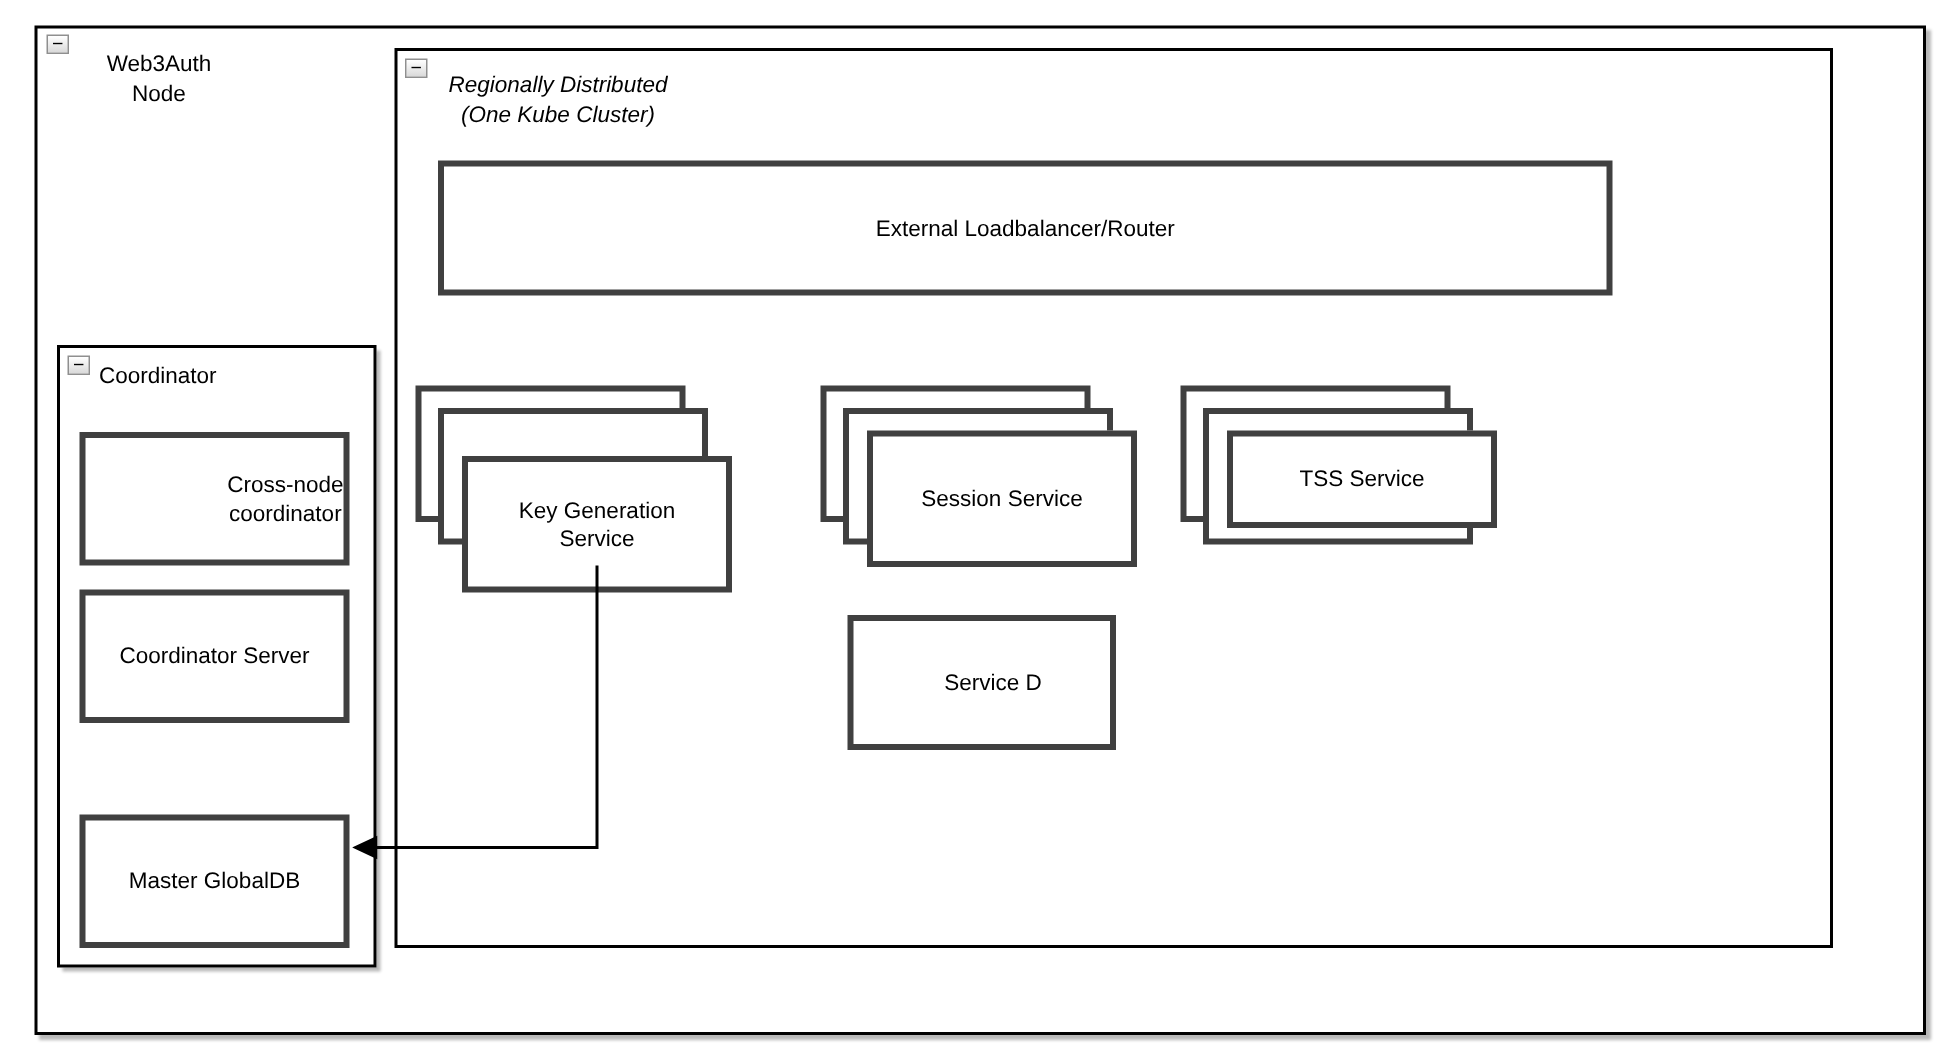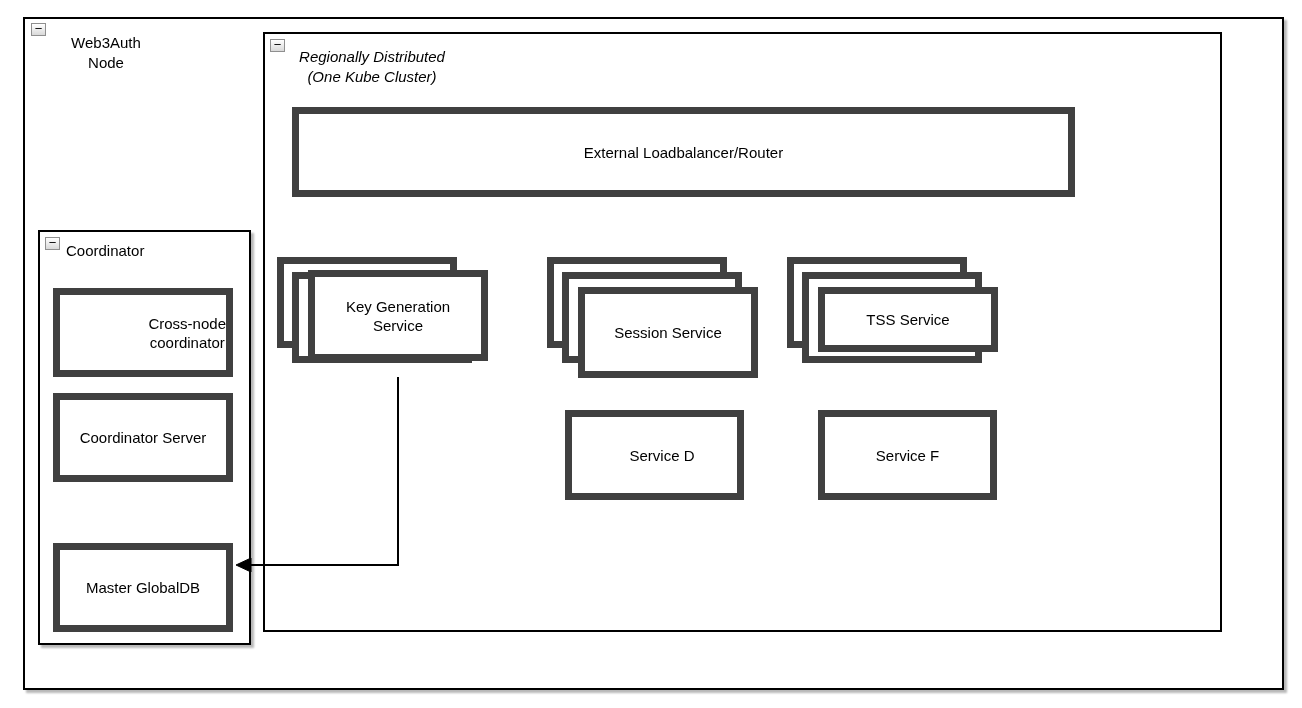--- a/index.html
+++ b/index.html
@@ -16,21 +16,21 @@
     box-sizing:border-box;
     border:2px solid #000;
     background:#ffffff;
   }
   .shadowed{
     box-shadow:3px 3px 2px rgba(0,0,0,0.28);
   }
   .box{
     position:absolute;
     box-sizing:border-box;
-    border:7px solid #404040;
+    border:4px solid #404040;
     background:#ffffff;
     display:flex;
     align-items:center;
     justify-content:center;
     text-align:center;
     font-size:15px;
     line-height:19px;
   }
   .lbl{white-space:pre-line;}
   .group-label{
@@ -73,42 +73,39 @@
   <span class="minus-icon" style="left:270px;top:39px;">−</span>
   <div class="group-label" style="left:290px;top:47px;width:164px;font-style:italic;">Regionally Distributed
 (One Kube Cluster)</div>
 
   <div class="box" style="left:292px;top:107px;width:783px;height:90px;">
     <span class="lbl">External Loadbalancer/Router</span>
   </div>
 
   <div class="box" style="left:277px;top:257px;width:180px;height:91px;"></div>
   <div class="box" style="left:292px;top:272px;width:180px;height:91px;"></div>
-  <div class="box" style="left:308px;top:270px;width:180px;height:91px;">
+  <div class="box" style="left:308px;top:304px;width:180px;height:91px;">
     <span class="lbl">Key Generation
 Service</span>
   </div>
 
   <div class="box" style="left:547px;top:257px;width:180px;height:91px;"></div>
   <div class="box" style="left:562px;top:272px;width:180px;height:91px;"></div>
   <div class="box" style="left:578px;top:287px;width:180px;height:91px;">
     <span class="lbl">Session Service</span>
   </div>
 
   <div class="box" style="left:787px;top:257px;width:180px;height:91px;"></div>
   <div class="box" style="left:802px;top:272px;width:180px;height:91px;"></div>
   <div class="box" style="left:818px;top:287px;width:180px;height:65px;">
     <span class="lbl">TSS Service</span>
   </div>
 
   <div class="box" style="left:565px;top:410px;width:179px;height:90px;padding-left:15px;">
     <span class="lbl">Service D</span>
-  </div>
-  <div class="box" style="left:818px;top:410px;width:179px;height:90px;">
-    <span class="lbl">Service F</span>
   </div>
 
   <div class="container shadowed" style="left:38px;top:230px;width:213px;height:415px;"></div>
   <span class="minus-icon" style="left:45px;top:237px;">−</span>
   <div class="group-label" style="left:66px;top:241px;width:110px;text-align:left;">Coordinator</div>
 
   <div class="box" style="left:53px;top:288px;width:180px;height:89px;justify-content:flex-end;">
     <span class="lbl">Cross-node
 coordinator</span>
   </div>

